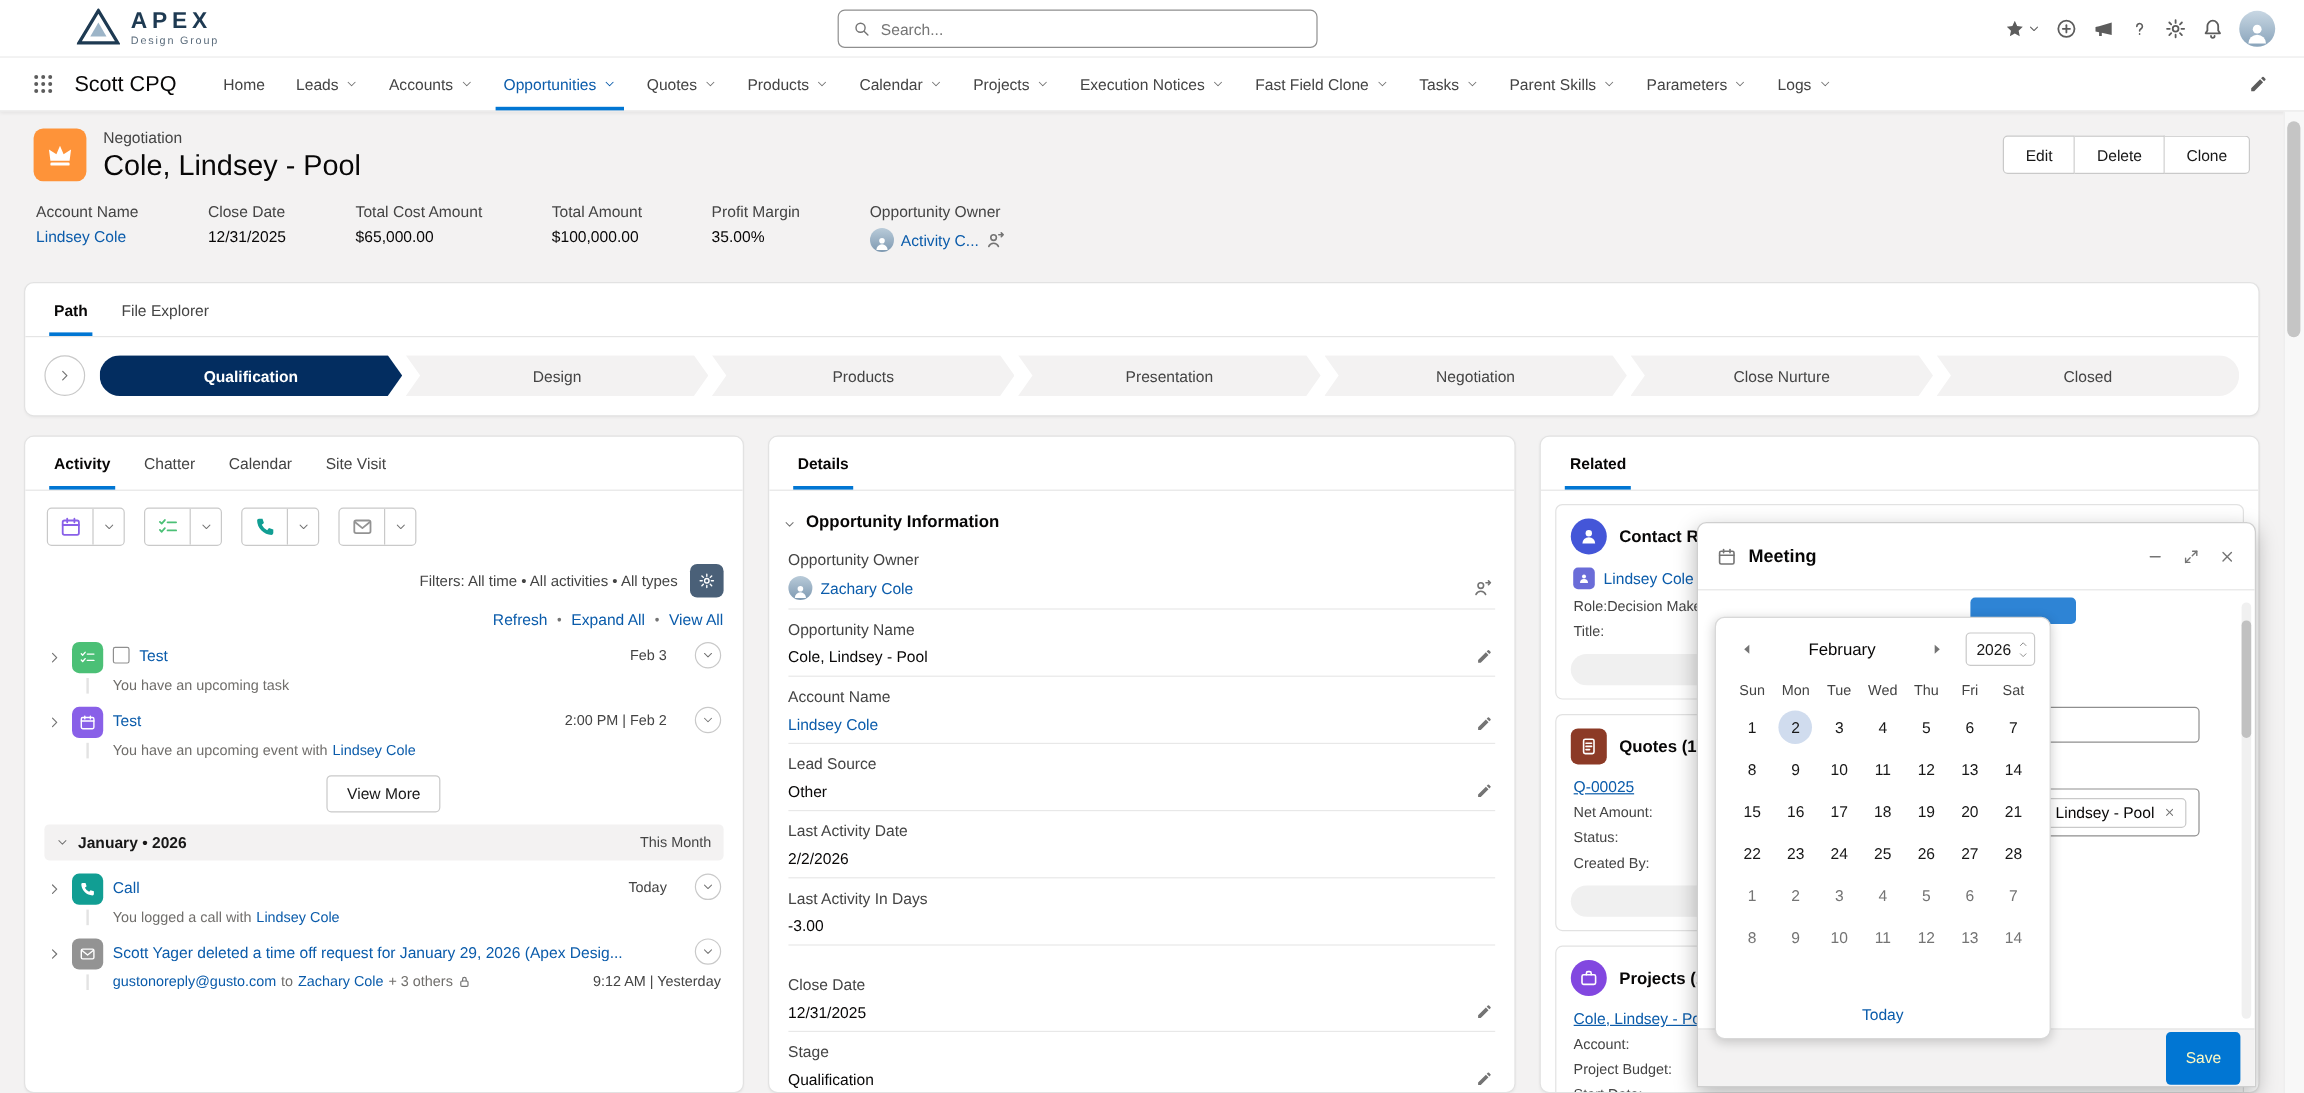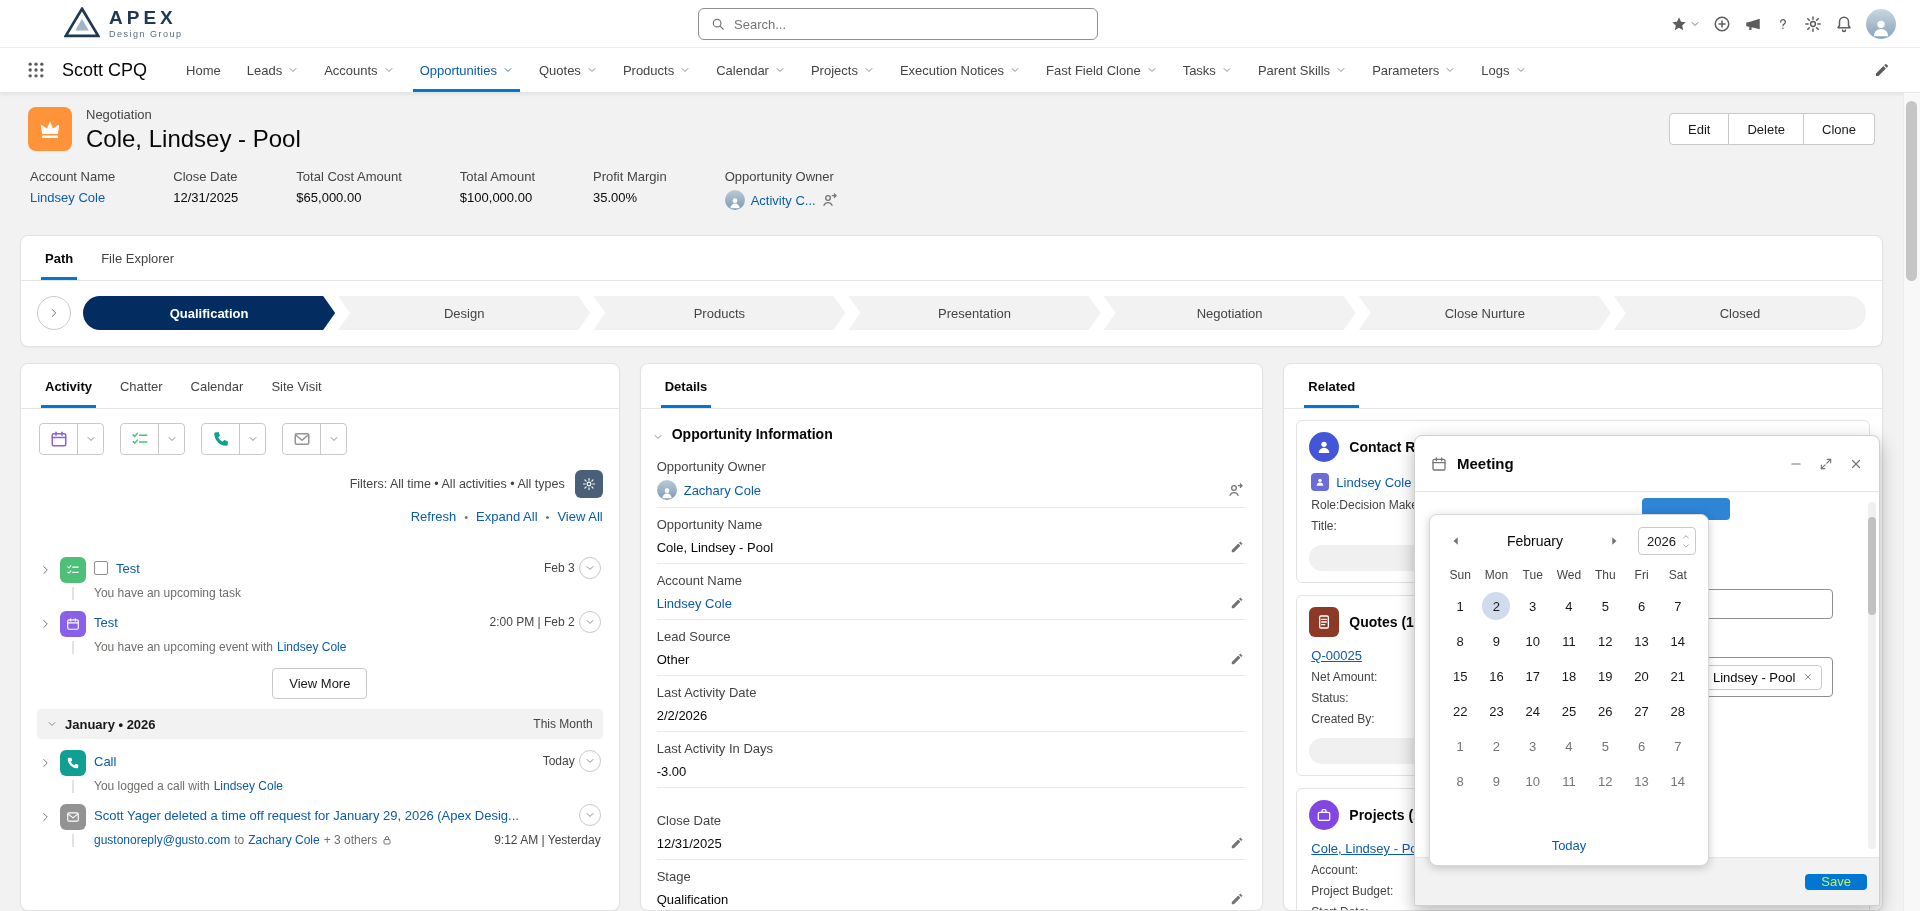--- a/index.html
+++ b/index.html
@@ -77,35 +77,35 @@
 .col-mid{flex:1.04}
 
 .act-body{padding:0 16px;overflow:hidden}
 .act-actions{display:flex;gap:16px;margin:14px 0 0 2px}
 .split{display:flex;border:1px solid #c9c9c9;border-radius:4px;overflow:hidden;height:32px;background:#fff}
 .split-main{width:38px;display:flex;align-items:center;justify-content:center;border-right:1px solid #c9c9c9;cursor:pointer}
 .split-drop{width:25px;display:flex;align-items:center;justify-content:center;color:#747474;cursor:pointer}
 .c-event{color:var(--c-event)}.c-task{color:var(--c-task)}.c-call{color:var(--c-call)}.c-email{color:var(--c-email)}
 .filters-row{display:flex;justify-content:flex-end;align-items:center;gap:10px;margin-top:15px;font-size:12.5px;color:#444}
 .filter-gear{width:28px;height:28px;border-radius:6px;background:#4a6078;color:#fff;display:flex;align-items:center;justify-content:center;cursor:pointer}
-.act-links{display:flex;justify-content:flex-end;align-items:center;gap:8px;margin:11px 0 22px;font-size:13px}
+.act-links{display:flex;justify-content:flex-end;align-items:center;gap:8px;margin:11px 0 0;font-size:13px}
 .dot{color:#747474;font-size:11px}
 .sec-bar{height:30px;background:#f3f2f2;border-radius:4px;display:flex;align-items:center;padding:0 10px;gap:8px;font-size:13px;font-weight:700;color:#181818;margin-top:6px;cursor:pointer}
 .sec-right{margin-left:auto;font-weight:400;font-size:12px;color:#444}
 .tl{padding:11px 0 0 2px;display:flex;gap:7px}
 .tl-ex{color:#747474;width:13px;margin-top:7px;cursor:pointer}
 .tl-rail{display:flex;flex-direction:column;align-items:center;width:28px;align-self:stretch}
 .tl-ic{width:26px;height:26px;border-radius:6px;display:flex;align-items:center;justify-content:center;color:#fff;flex:none}
 .bg-event{background:var(--c-event)}.bg-task{background:var(--c-task)}.bg-call{background:var(--c-call)}.bg-email{background:var(--c-email)}
 .bg-contact{background:var(--c-contact)}.bg-quotes{background:var(--c-quotes)}.bg-projects{background:var(--c-projects)}
 .rail{width:2px;flex:1;background:#e3e3e3;margin-top:4px;min-height:8px}
 .tl-body{flex:1;min-width:0;padding-right:2px}
 .tl-row1{display:flex;align-items:center;gap:8px}
 .tl-title{color:var(--c-link);font-size:13px;white-space:nowrap;overflow:hidden;text-overflow:ellipsis}
-.tl-right{margin-left:auto;display:flex;align-items:center;gap:4px;font-size:12px;color:#444;flex:none}
+.tl-right{margin-left:auto;display:flex;align-items:center;gap:23px;font-size:12px;color:#444;flex:none}
 .cbtn{width:22px;height:22px;border:1px solid #c9c9c9;border-radius:50%;display:flex;align-items:center;justify-content:center;color:#747474;background:#fff;cursor:pointer;flex:none}
 .tl-sub{font-size:12px;color:#706e6b;margin-top:7px;display:flex;gap:4px;align-items:center;white-space:nowrap;overflow:hidden}
 .tl-sub a{font-size:12px}
 .checkbox{width:14px;height:14px;border:1px solid #8f8f8f;border-radius:2px;background:#fff;flex:none;cursor:pointer}
 .viewmore{display:flex;justify-content:center;margin:14px 0 10px}
 .vm-btn{border:1px solid #c9c9c9;border-radius:4px;background:#fff;padding:7px 16px;font-size:13px;color:#181818;cursor:pointer;font-family:inherit}
 
 .sec-head{display:flex;align-items:flex-end;gap:9px;padding:17px 12px 8px;font-size:14px;font-weight:700;color:#080707;cursor:pointer}
 .drows{padding:0 16px}
 .drow{border-bottom:1px solid #e8e8e8;padding:9px 0 7px;display:flex;align-items:flex-end}
@@ -136,21 +136,21 @@
 .dlg-acts .ic{cursor:pointer}
 .dlg-body{position:relative;flex:1}
 .frag-blue{position:absolute;left:227px;top:6px;width:88px;height:22px;background:#2e84d5;border-radius:4px}
 .dlg-input{position:absolute;left:24px;top:97px;width:394px;height:30px;border:1px solid #8f8f8f;border-radius:4px;background:#fff}
 .dlg-lookup{position:absolute;left:24px;top:165px;width:394px;height:40px;border:1px solid #8f8f8f;border-radius:4px;display:flex;align-items:center;padding:0 6px;background:#fff}
 .pill{margin-left:224px;display:flex;align-items:center;gap:8px;border:1px solid #c9c9c9;border-radius:4px;padding:4px 8px;font-size:13px;color:#080707;max-width:166px;background:#fff}
 .pill-txt{white-space:nowrap;overflow:hidden}
 .dlg-scroll{position:absolute;right:3px;top:10px;bottom:8px;width:8px;background:#f0f0f0;border-radius:4px}
 .dlg-thumb{position:absolute;top:15px;left:0;right:0;height:98px;background:#c1c1c1;border-radius:4px}
 .dlg-foot{height:48px;background:#f3f2f2;border-top:1px solid #e5e5e5;display:flex;align-items:center;justify-content:flex-end;padding:0 12px;flex:none}
-.save-btn{background:var(--c-save);color:#bef264;border:none;border-radius:4px;height:16px;padding:0 16px;font-size:13px;cursor:pointer;font-family:inherit}
+.save-btn{background:var(--c-save);color:#fef9c3;border:none;border-radius:4px;height:44px;padding:0 16px;font-size:13px;cursor:pointer;font-family:inherit}
 
 .dp{position:absolute;left:14px;top:22px;width:280px;height:352px;background:#fff;border:1px solid #d8d8d8;border-radius:8px;box-shadow:0 2px 10px rgba(0,0,0,.2);z-index:5;padding:12px 12px 8px;display:flex;flex-direction:column}
 .dp-nav{display:flex;align-items:center;gap:4px}
 .dp-arrow{width:28px;height:28px;color:#747474;display:flex;align-items:center;justify-content:center;cursor:pointer}
 .dp-month{flex:1;text-align:center;font-size:14px;color:#080707}
 .dp-year{width:58px;height:28px;border:1px solid #c9c9c9;border-radius:4px;display:flex;align-items:center;padding:0 5px 0 8px;font-size:13px;margin-left:6px;cursor:pointer}
 .spin{display:flex;flex-direction:column;margin-left:auto;color:#747474;gap:1px}
 .dp-grid{display:grid;grid-template-columns:repeat(7,1fr);margin-top:10px;row-gap:7px;justify-items:center}
 .dp-wd{font-size:12px;color:#444;padding:3px 0}
 .dp-day{width:28px;height:28px;border-radius:50%;display:flex;align-items:center;justify-content:center;font-size:13px;color:#181818;cursor:pointer}

